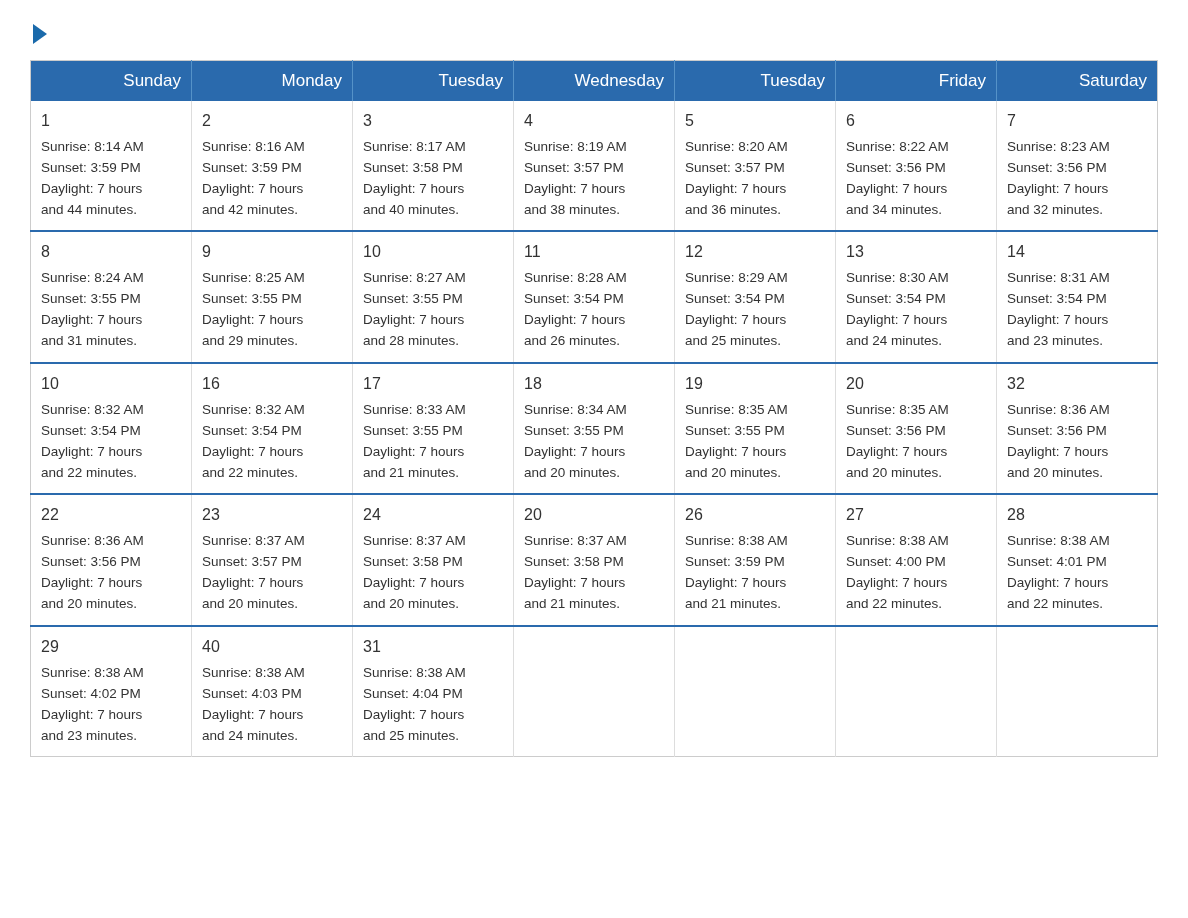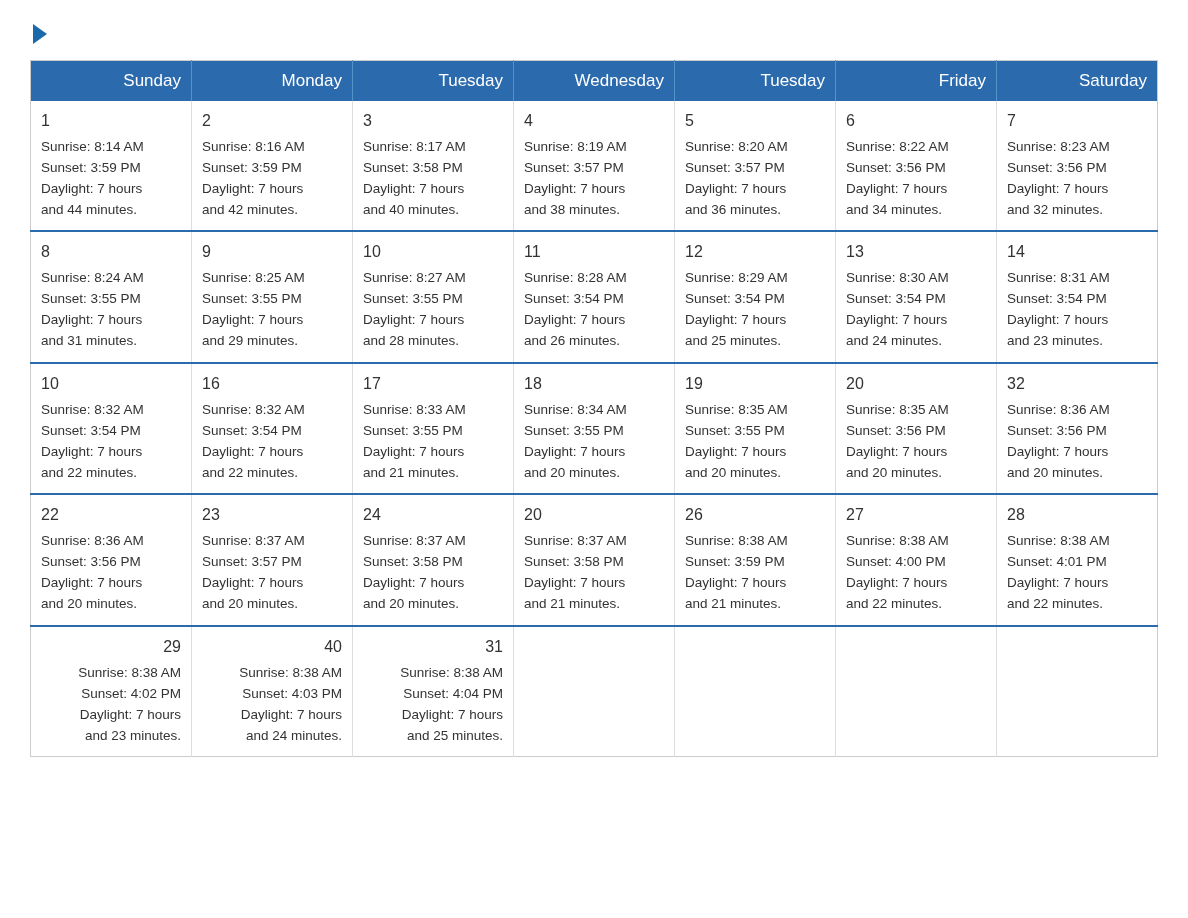--- a/index.html
+++ b/index.html
@@ -86,21 +86,20 @@
       font-size: 13.5px;
       color: #333;
       line-height: 1.55;
       width: 14.28%;
     }
     .calendar td:last-child {
       border-right: none;
     }
     .calendar tr:last-child td {
       border-bottom: none;
-      text-align: right;
     }
     .day-number {
       font-size: 16px;
       font-weight: normal;
       display: block;
       margin-bottom: 3px;
     }
     .empty-cell {
       background: #fff;
     }

